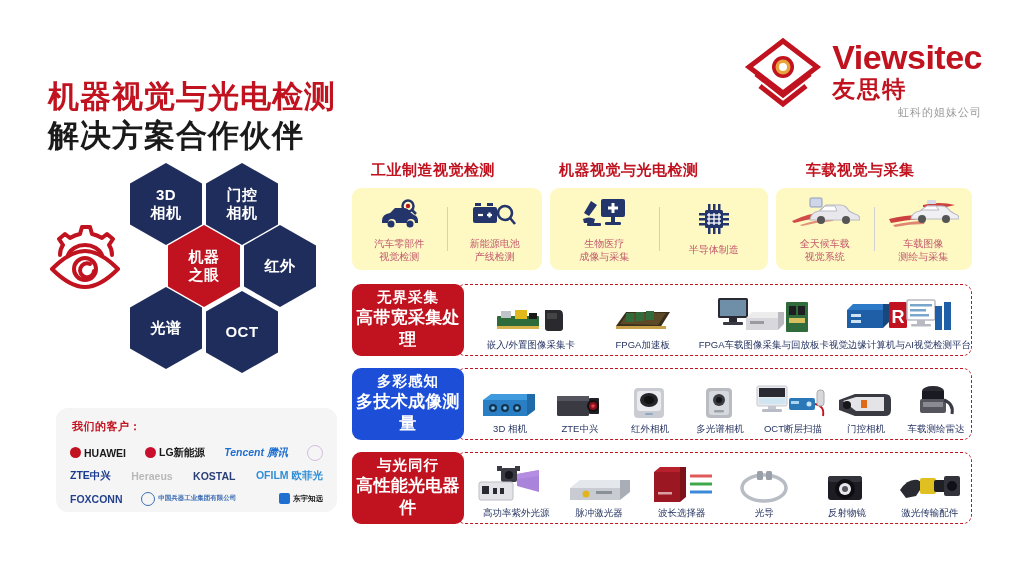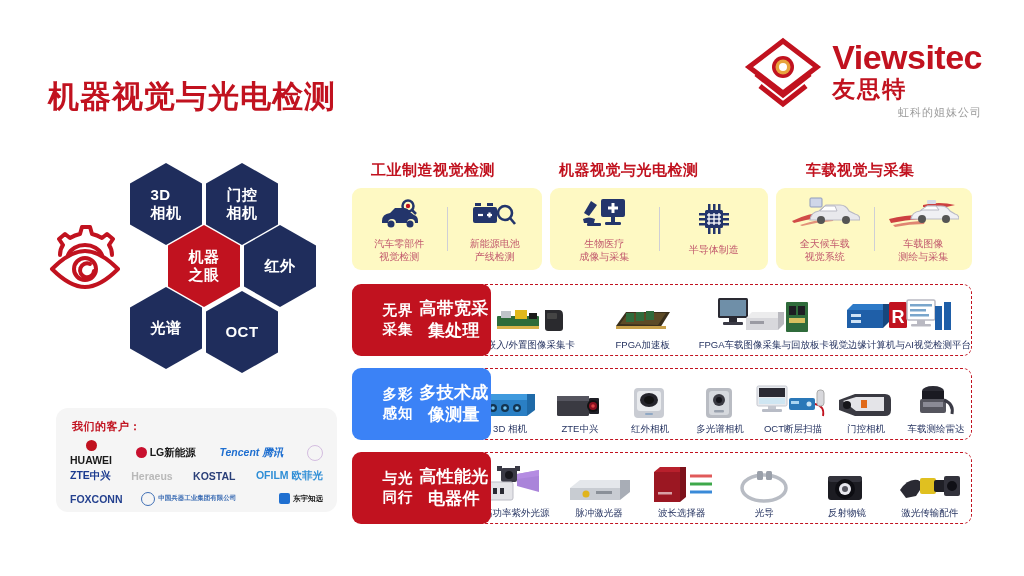--- a/index.html
+++ b/index.html
@@ -19,72 +19,73 @@
   .brand-mark{width:78px;height:78px;flex:0 0 78px;position:relative;}
   .brand-text{padding-top:4px;}
   .brand-name{font-size:34px;font-weight:bold;color:#C1121F;letter-spacing:-0.5px;line-height:1;}
   .brand-cn{font-size:23px;font-weight:bold;color:#C1121F;letter-spacing:2px;line-height:1.15;margin-top:2px;}
   .brand-sub{font-size:11px;color:#9a9a9a;letter-spacing:1px;margin-top:3px;text-align:right;}
 
   
   .hex-wrap{position:absolute;left:46px;top:163px;width:290px;height:215px;}
   .hex{position:absolute;width:72px;height:82px;
     clip-path:polygon(50% 0%,100% 25%,100% 75%,50% 100%,0% 75%,0% 25%);
-    display:flex;align-items:center;justify-content:center;text-align:left;
+    display:flex;align-items:center;justify-content:center;text-align:center;
     color:#fff;font-size:15px;font-weight:bold;line-height:1.18;letter-spacing:.5px;}
   .hex.navy{background:#1F2D5C;}
   .hex.red{background:#C1121F;}
   .eye-icon{position:absolute;left:0px;top:62px;width:78px;height:72px;}
 
   
   .cust{position:absolute;left:56px;top:408px;width:281px;height:104px;
     background:#f5f5f5;border-radius:12px;}
   .cust-title{font-size:11px;color:#C1121F;font-weight:bold;margin:11px 0 0 16px;letter-spacing:.5px;}
   .cust-rows{margin:7px 14px 0 14px;}
   .cust-row{display:flex;align-items:center;justify-content:space-between;height:23px;}
   .logo-txt{font-size:10.5px;font-weight:bold;white-space:nowrap;display:flex;align-items:center;gap:3px;}
-  .lg-huawei{color:#1a1a1a;flex-direction:column;} .lg-lg{color:#1a1a1a;} .lg-tencent{color:#1f6fd0;font-style:italic;}
+  .lg-huawei{color:#1a1a1a;} .lg-lg{color:#1a1a1a;} .lg-tencent{color:#1f6fd0;font-style:italic;}
   .lg-zte{color:#1a3a8f;} .lg-her{color:#b9b9b9;} .lg-kostal{color:#2a3f78;}
   .lg-ofilm{color:#2f8ed6;} .lg-fox{color:#24418f;} .lg-cnorinco{color:#3f6fb5;font-size:6.5px;}
   .lg-dy{color:#222;font-size:7.5px;padding-left:24px;}
   .dot-h{width:11px;height:11px;border-radius:50%;background:#C1121F;display:inline-block;}
   .dot-lg{width:11px;height:11px;border-radius:50%;background:#C8102E;display:inline-block;}
   .badge-circ{width:14px;height:14px;border-radius:50%;border:1px solid #d4bde0;display:inline-block;}
   .sq-blue{width:11px;height:11px;background:#1f6fd0;display:inline-block;border-radius:2px;}
   .circ-blue{width:12px;height:12px;border-radius:50%;border:1.5px solid #3f6fb5;display:inline-block;}
 
   
   .cat-head{position:absolute;font-size:15px;font-weight:bold;color:#C1121F;letter-spacing:.5px;}
   .cat-card{position:absolute;background:#fef9c3;border-radius:9px;display:flex;align-items:center;}
   .cat-cell{flex:1;display:flex;flex-direction:column;align-items:center;justify-content:center;gap:5px;}
   .cat-lbl{font-size:10px;color:#C25A6E;line-height:1.35;text-align:center;}
   .cat-div{width:1px;height:44px;background:#cfcfd6;}
 
   
   .prow{position:absolute;left:352px;width:620px;height:72px;}
   .prow-badge{position:absolute;left:0;top:0;width:112px;height:72px;border-radius:9px;z-index:2;
-    display:flex;align-items:center;justify-content:center;color:#fff;text-align:center;padding-left:27px;}
+    display:flex;flex-direction:column;align-items:center;justify-content:center;color:#fff;text-align:center;}
   .prow-badge.red{background:#C1121F;}
-  .prow-badge.navy{background:#3b82f6;}
+  .prow-badge.navy{background:#1d4ed8;}
   .pb-t1{font-size:14.5px;font-weight:bold;letter-spacing:1px;line-height:1.3;}
   .pb-t2{font-size:17px;font-weight:bold;letter-spacing:.3px;line-height:1.3;}
   .prow-body{position:absolute;left:104px;top:0;right:0;height:72px;border:1.4px dashed #C1121F;
     border-radius:9px;background:#fff;display:flex;align-items:flex-end;padding-left:18px;box-sizing:border-box;}
   .pitem{flex:1;display:flex;flex-direction:column;align-items:center;justify-content:flex-end;height:100%;padding-bottom:5px;}
   .pitem-img{height:40px;display:flex;align-items:flex-end;justify-content:center;margin-bottom:3px;}
   .pitem-lbl{font-size:9.5px;color:#1F2D5C;white-space:nowrap;line-height:1.2;}
   svg{display:block;}
 </style>
 </head>
 <body>
 
 <div class="slide">
 
   <div class="title-block">
     <div class="title-line1">机器视觉与光电检测</div>
+    <div class="title-line2">解决方案合作伙伴</div>
   </div>
 
   <div class="brand">
     <div class="brand-mark">
       <svg width="78" height="78" viewBox="0 0 78 78">
         <g fill="none" stroke="#C1121F" stroke-width="5">
           <polygon points="39,5 73,31 39,57 5,31"></polygon>
         </g>
         <g fill="none" stroke="#C1121F" stroke-width="5">
           <polyline points="12,38 39,59 66,38"></polyline>

